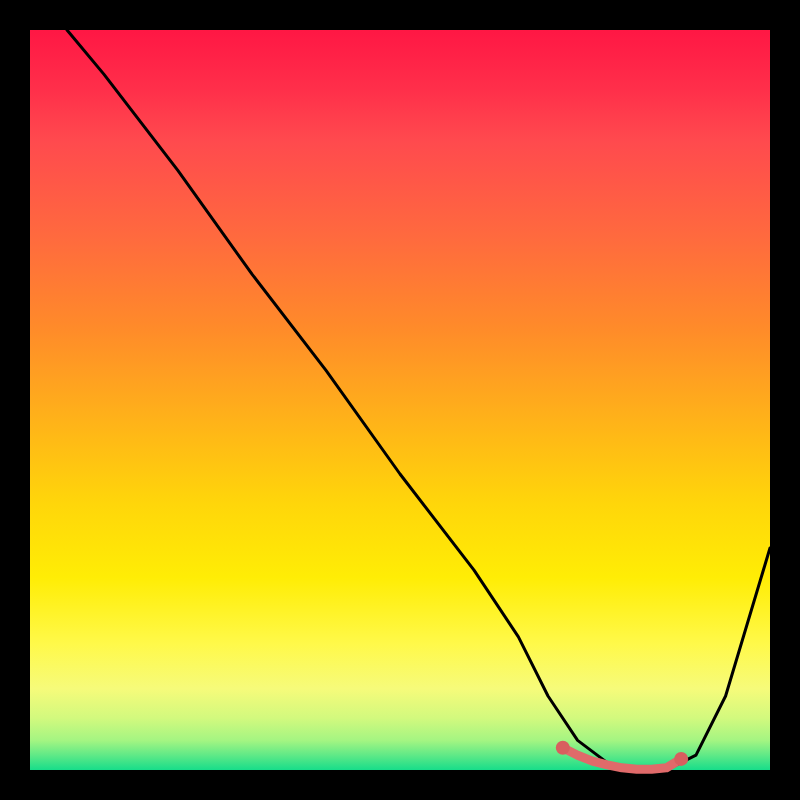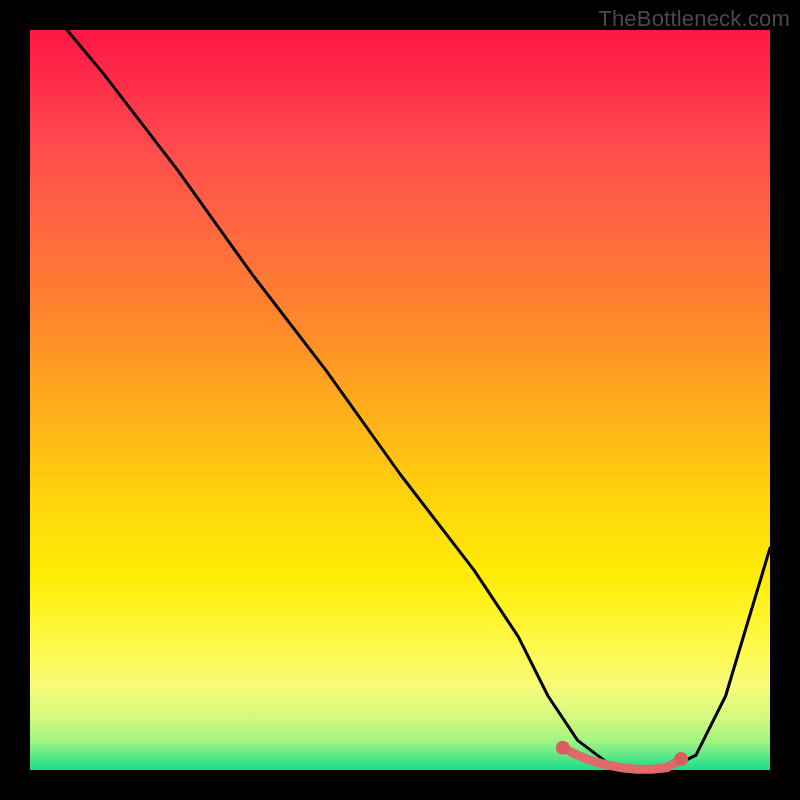--- a/index.html
+++ b/index.html
@@ -58,21 +58,20 @@
     top: 0;
     width: 740px;
     height: 740px;
     overflow: visible;
   }
 </style>
 </head>
 <body>
 
 <div class="frame">
-  <div class="watermark">TheBottleneck.com</div>
 
   <div class="plot">
     <svg class="overlay" viewBox="0 0 740 740">
       <path d="M37.0 0.0 L74.0 44.4 L148.0 140.6 L222.0 244.2 L296.0 340.4 L370.0 444.0 L444.0 540.2 L488.4 606.8 L518.0 666.0 L547.6 710.4 L577.2 732.6 L606.8 740.0 L636.4 740.0 L666.0 725.2 L695.6 666.0 L740.0 518.0" fill="none" stroke="#000000" stroke-width="3" stroke-linecap="round" stroke-linejoin="round"></path>
       <path d="M532.8 717.8 L547.6 725.2 L562.4 731.1 L577.2 734.8 L592.0 737.8 L606.8 739.3 L621.6 739.3 L636.4 737.8 L651.2 728.9" fill="none" stroke="#e06a6a" stroke-width="9" stroke-linecap="round" stroke-linejoin="round"></path>
       <g>
           <circle cx="532.8" cy="717.8" r="7" fill="#d85f5f"></circle>
           <circle cx="651.2" cy="728.9" r="7" fill="#d85f5f"></circle>
         </g>
     </svg>

